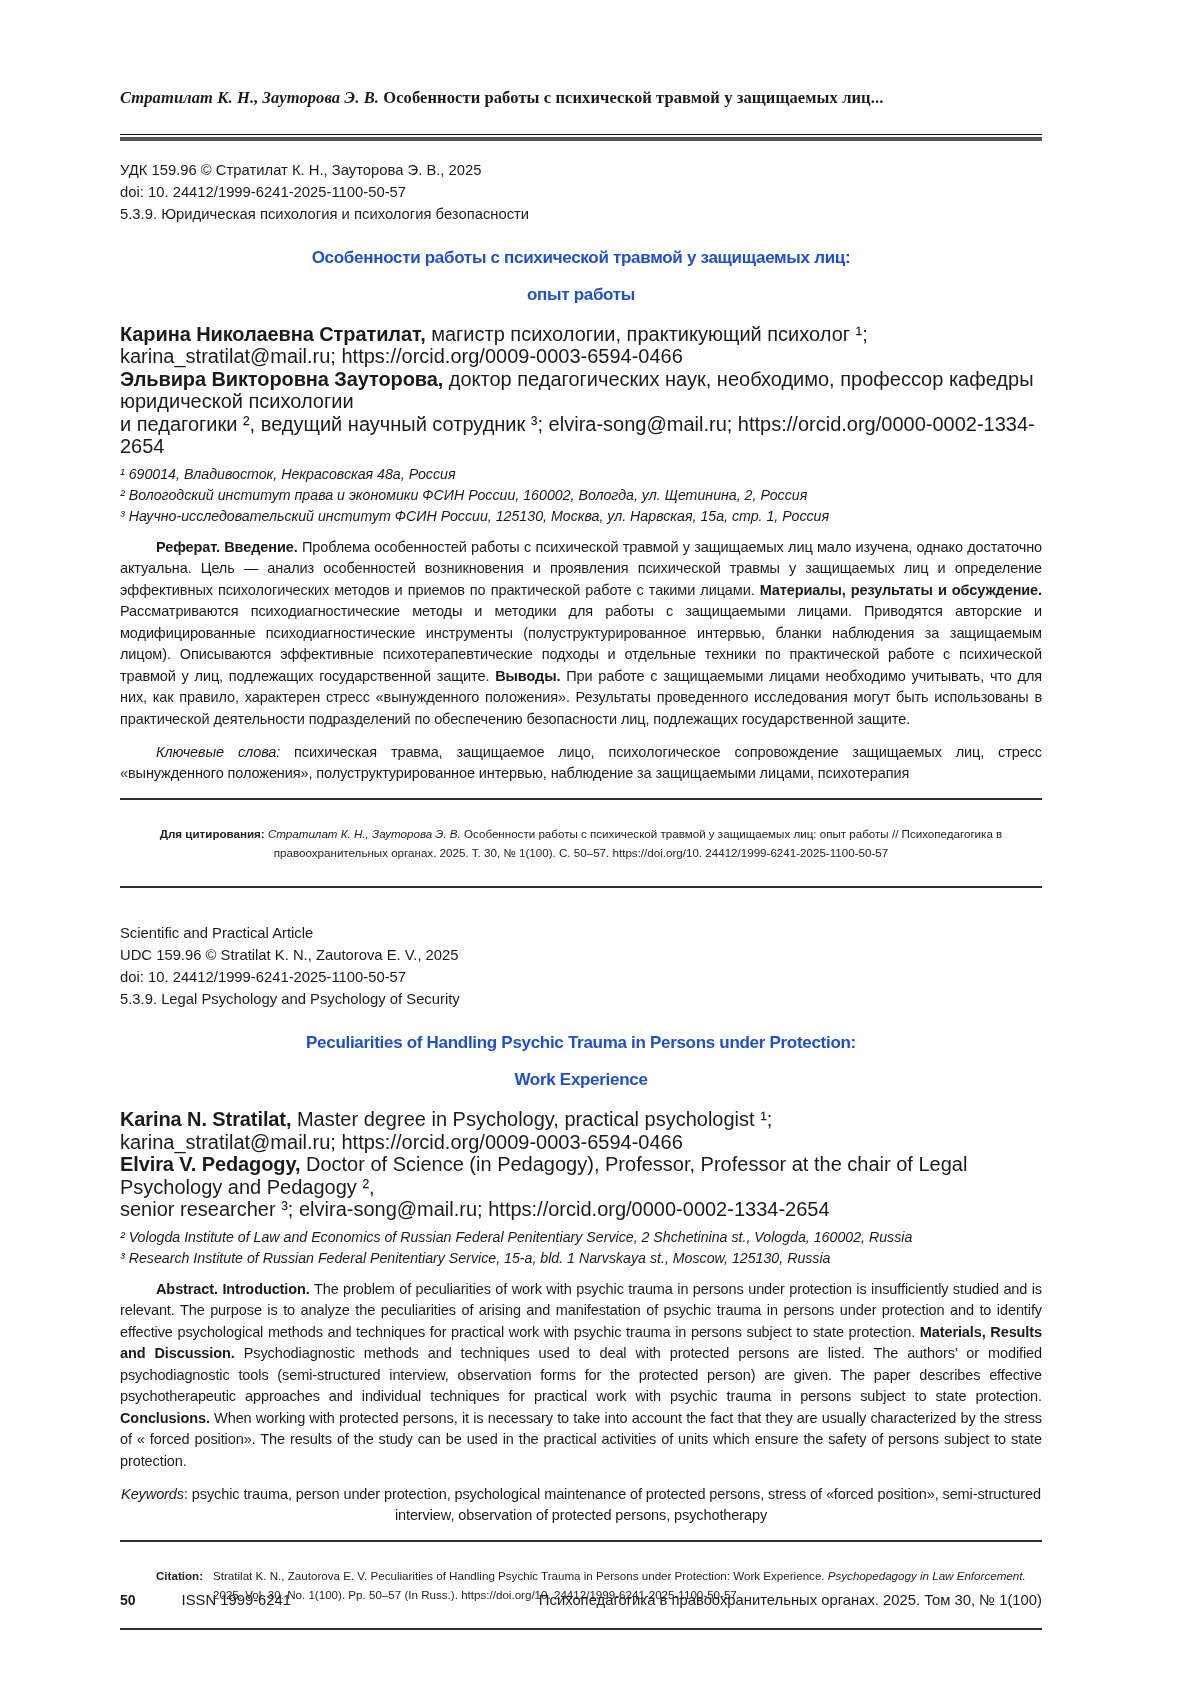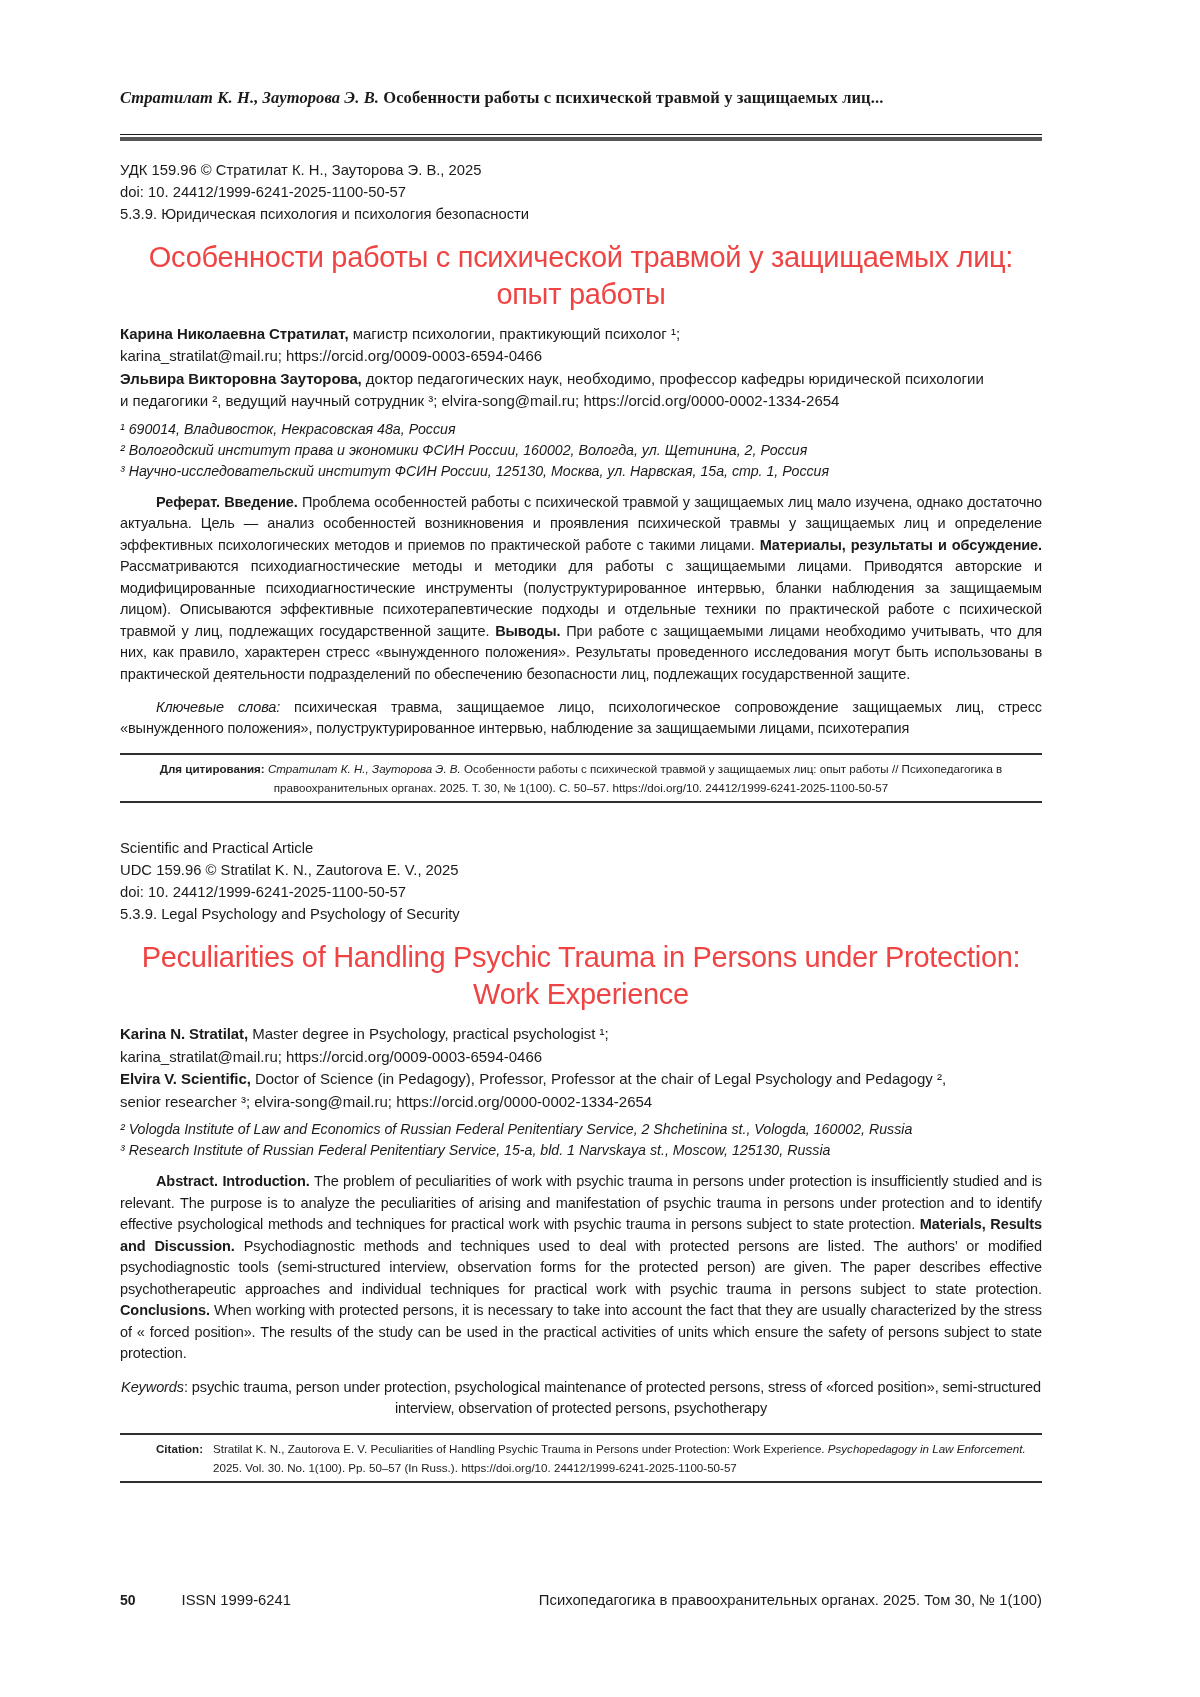--- a/index.html
+++ b/index.html
@@ -14,43 +14,43 @@
   .running-head{font-family:"Liberation Serif", serif;font-weight:bold;font-size:16.5px;
     padding-bottom:26px;border-bottom:1.5px solid #1a1a1a;letter-spacing:0.1px;}
   .rh-authors{font-style:italic;}
   .rh-thick{height:3.5px;background:#565656;margin-top:2px;}
 
   
   .meta{margin-top:18px;font-size:14.8px;line-height:22px;}
   .meta div{white-space:nowrap;}
 
   
-  .article-title{margin:14px 0 0 0;text-align:center;font-size:29px;font-weight:400;
-    line-height:37px;letter-spacing:-0.3px;color:#ef4444;}
+  .article-title{margin:14px 0 0 0;text-align:center;font-size:17px;font-weight:700;
+    line-height:37px;letter-spacing:-0.3px;color:#1d4ed8;}
 
   
-  .authors{margin-top:10px;font-size:15px;line-height:22.5px;}
+  .authors{margin-top:10px;font-size:20px;line-height:22.5px;}
   .authors b{letter-spacing:-0.1px;}
 
   
   .affiliations{margin-top:6px;font-style:italic;font-size:14.2px;line-height:21px;}
 
   
   .abstract{margin:10px 0 0 0;text-align:justify;text-indent:36px;font-size:14.5px;
     line-height:21.5px;letter-spacing:-0.1px;}
 
   
   .keywords{margin:12px 0 0 0;font-size:14.5px;line-height:21px;letter-spacing:-0.1px;}
   .keywords.ru{text-align:justify;text-indent:36px;}
   .keywords.en{text-align:center;}
   .keywords .kw-label{font-style:italic;}
 
   
   .cite-block{margin-top:14px;border-top:2px solid #2e2e2e;border-bottom:2px solid #2e2e2e;
-    padding:4px 4px;font-size:11.6px;line-height:19px;color:#222;}
+    padding:24px 4px;font-size:11.6px;line-height:19px;color:#222;}
   .cite-block .cite-label{font-weight:bold;}
   .cite-ru{text-align:center;}
   .cite-en{display:flex;gap:10px;padding-left:36px;padding-right:14px;text-align:left;}
   .cite-en .cite-label{white-space:nowrap;}
   .cite-it{font-style:italic;}
 
   .meta-en{margin-top:34px;}
 
   
   .footer{position:absolute;left:120px;width:922px;top:1592px;display:flex;align-items:baseline;
@@ -110,21 +110,21 @@
     </div>
 
     <h1 class="article-title">
       <span>Peculiarities of Handling Psychic Trauma in Persons under Protection:</span><br>
       <span>Work Experience</span>
     </h1>
 
     <div class="authors">
       <div><b>Karina N. Stratilat,</b><span> Master degree in Psychology, practical psychologist ¹;</span></div>
       <div><b></b><span>karina_stratilat@mail.ru; https://orcid.org/0009-0003-6594-0466</span></div>
-      <div><b>Elvira V. Scientific,</b><span> Doctor of Science (in Pedagogy), Professor, Professor at the chair of Legal Psychology and Pedagogy ²,</span></div>
+      <div><b>Elvira V. Pedagogy,</b><span> Doctor of Science (in Pedagogy), Professor, Professor at the chair of Legal Psychology and Pedagogy ²,</span></div>
       <div><b></b><span>senior researcher ³; elvira-song@mail.ru; https://orcid.org/0000-0002-1334-2654</span></div>
     </div>
 
     <div class="affiliations">
       <div>² Vologda Institute of Law and Economics of Russian Federal Penitentiary Service, 2 Shchetinina st., Vologda, 160002, Russia</div>
       <div>³ Research Institute of Russian Federal Penitentiary Service, 15-a, bld. 1 Narvskaya st., Moscow, 125130, Russia</div>
     </div>
 
     <p class="abstract"><b>Abstract. Introduction.</b><span> The problem of peculiarities of work with psychic trauma in persons under protection is insufficiently studied and is relevant. The purpose is to analyze the peculiarities of arising and manifestation of psychic trauma in persons under protection and to identify effective psychological methods and techniques for practical work with psychic trauma in persons subject to state protection. </span><b>Materials, Results and Discussion.</b><span> Psychodiagnostic methods and techniques used to deal with protected persons are listed. The authors’ or modified psychodiagnostic tools (semi-structured interview, observation forms for the protected person) are given. The paper describes effective psychotherapeutic approaches and individual techniques for practical work with psychic trauma in persons subject to state protection. </span><b>Conclusions.</b><span> When working with protected persons, it is necessary to take into account the fact that they are usually characterized by the stress of « forced position». The results of the study can be used in the practical activities of units which ensure the safety of persons subject to state protection.</span></p>
 

